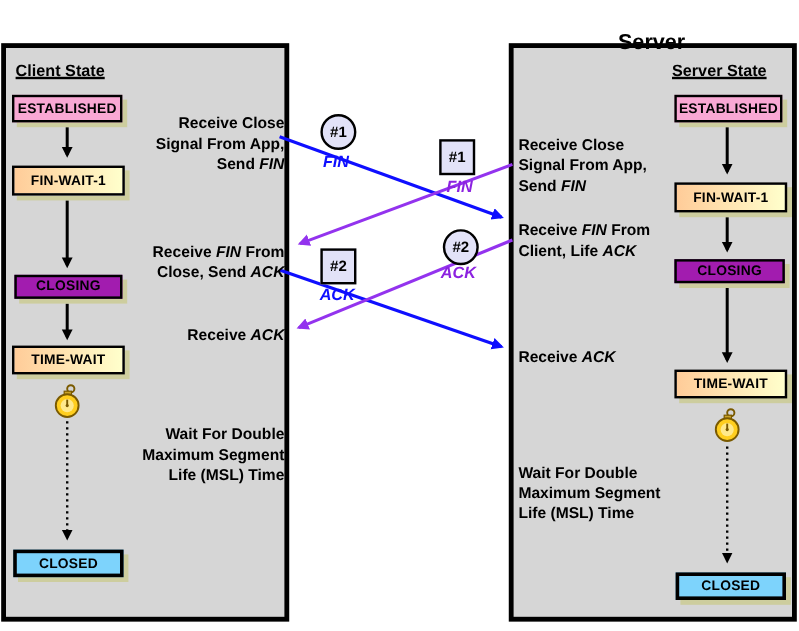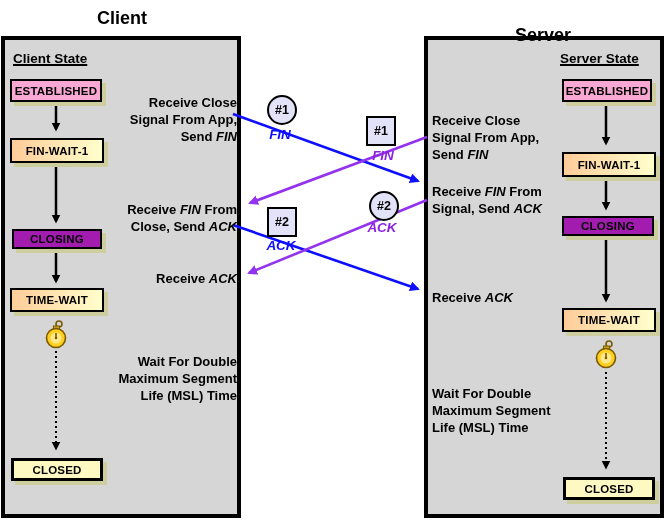--- a/index.html
+++ b/index.html
@@ -19,21 +19,21 @@
 
   .panel-heading{position:absolute;font-size:13.5px;font-weight:bold;color:#000;
     text-decoration:underline;text-decoration-thickness:2px;}
 
   .state{position:absolute;border:2px solid #000;box-shadow:4px 4px 0 #cdcd9e;
     display:flex;align-items:center;justify-content:center;
     font-size:11.5px;font-weight:bold;color:#000;letter-spacing:0.2px;}
   .bg-green{background:#f9a8d4;}
   .bg-yellow{background:#a21caf;}
   .bg-grad{background:linear-gradient(to right,#ffcc99,#ffffcc);}
-  .bg-closed{background:#fef9c3;border-width:3px;}
+  .bg-closed{background:#7dd3fc;border-width:3px;}
 
   .ann{position:absolute;font-size:13px;line-height:17px;font-weight:bold;color:#000;}
   .ann.right{text-align:right;}
   .ann i{font-style:italic;}
 
   .overlay{position:absolute;left:0;top:0;pointer-events:none;}
 
   .marker{position:absolute;width:26px;height:26px;background:#e2e2f8;border:2px solid #000;
     display:flex;align-items:center;justify-content:center;font-size:12.5px;font-weight:bold;color:#000;}
   .marker.circle{border-radius:50%;}
@@ -44,21 +44,20 @@
 </style>
 </head>
 <body>
 
 <div class="canvas">
 
   <div class="panel client-panel"></div>
   <div class="panel server-panel"></div>
 
 
-  <div class="title client-title">Client</div>
   <div class="title server-title">Server</div>
 
   <div class="panel-heading" style="left:13px;top:51px;">Client State</div>
   <div class="panel-heading" style="left:560px;top:51px;">Server State</div>
 
   <svg class="overlay" width="666" height="526" viewBox="0 0 666 526">
     <defs>
       <marker id="mblue" markerUnits="userSpaceOnUse" markerWidth="12" markerHeight="12" refX="8" refY="5" orient="auto">
         <path d="M0,0 L10,5 L0,10 Z" fill="#0f0fff"></path>
       </marker>
@@ -134,21 +133,21 @@
     <span>Life (MSL) Time</span>
   </div>
 
   <div class="ann" style="left:432px;top:112px;width:150px;">
     <span>Receive Close</span><br>
     <span>Signal From App,</span><br>
     <span>Send </span><i>FIN</i>
   </div>
   <div class="ann" style="left:432px;top:183px;width:160px;">
     <span>Receive </span><i>FIN</i><span> From</span><br>
-    <span>Signal, Send </span><i>ACK</i>
+    <span>Client, Life </span><i>ACK</i>
   </div>
   <div class="ann" style="left:432px;top:289px;width:150px;">
     <span>Receive </span><i>ACK</i>
   </div>
   <div class="ann" style="left:432px;top:385px;width:150px;">
     <span>Wait For Double</span><br>
     <span>Maximum Segment</span><br>
     <span>Life (MSL) Time</span>
   </div>
 

